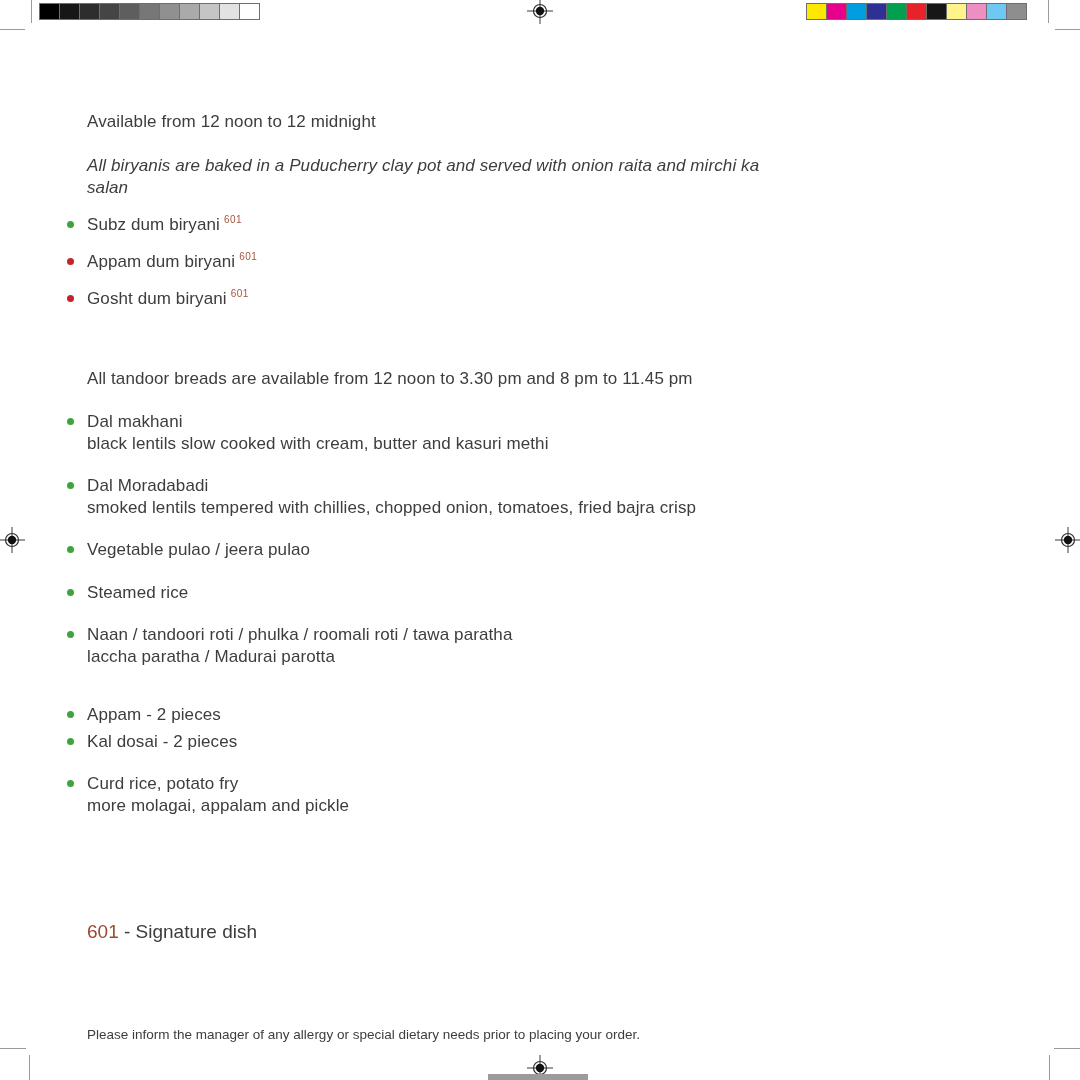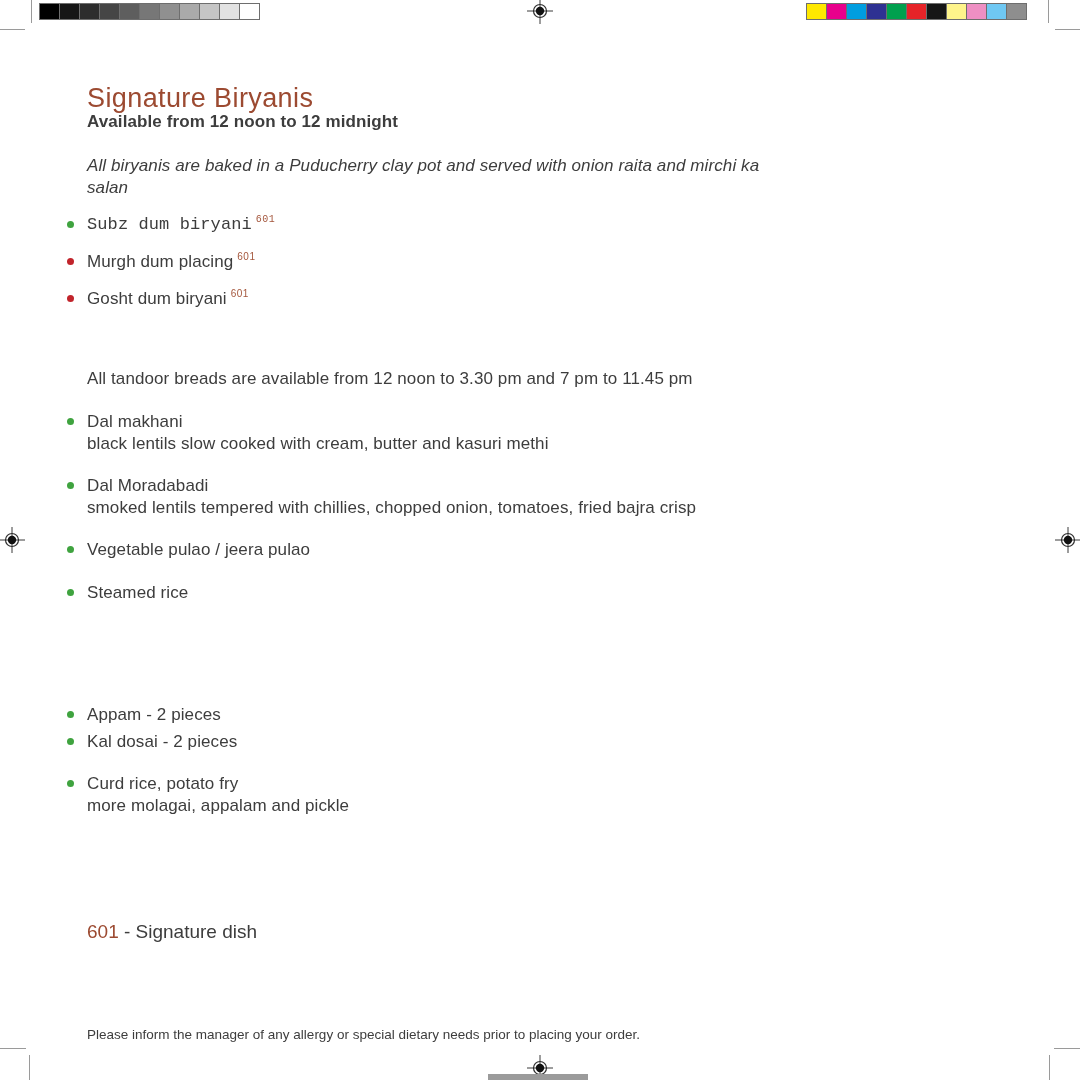--- a/index.html
+++ b/index.html
@@ -107,49 +107,52 @@
   <div class="crop" style="left:31px; top:0; width:1px; height:23px;"></div>
   <div class="crop" style="left:0; top:29px; width:25px; height:1px;"></div>
   <div class="crop" style="left:1048px; top:0; width:1px; height:23px;"></div>
   <div class="crop" style="left:1055px; top:29px; width:25px; height:1px;"></div>
   <div class="crop" style="left:0; top:1048px; width:26px; height:1px;"></div>
   <div class="crop" style="left:29px; top:1055px; width:1px; height:25px;"></div>
   <div class="crop" style="left:1054px; top:1048px; width:26px; height:1px;"></div>
   <div class="crop" style="left:1049px; top:1055px; width:1px; height:25px;"></div>
   <div class="bottom-gray-chip"></div>
 
-  <div class="sec-title" style="top:84px;">Signature Biryanis</div>
-  <div class="sec-subtitle" style="top:112px;font-weight:bold;">Available from 12 noon to 12 midnight</div>
+  <div class="sec-subtitle" style="top:112px;">Available from 12 noon to 12 midnight</div>
   <div class="sec-note" style="top:155px;">All biryanis are baked in a Puducherry clay pot and served with onion raita and mirchi ka salan</div>
 
-  <div class="item" style="top:214px;font-family:Liberation Mono, monospace;">
+  <div class="item" style="top:214px;">
     <span class="bullet" style="background: rgb(63, 163, 63);"></span><span class="item-name">Subz dum biryani</span><span class="sup">601</span>
   </div>
   <div class="item" style="top:251px;">
-    <span class="bullet" style="background: rgb(193, 36, 43);"></span><span class="item-name">Murgh dum placing</span><span class="sup">601</span>
+    <span class="bullet" style="background: rgb(193, 36, 43);"></span><span class="item-name">Appam dum biryani</span><span class="sup">601</span>
   </div>
   <div class="item" style="top:288px;">
     <span class="bullet" style="background: rgb(193, 36, 43);"></span><span class="item-name">Gosht dum biryani</span><span class="sup">601</span>
   </div>
 
-  <div class="sec-subtitle" style="top:369px;">All tandoor breads are available from 12 noon to 3.30 pm and 7 pm to 11.45 pm</div>
+  <div class="sec-subtitle" style="top:369px;">All tandoor breads are available from 12 noon to 3.30 pm and 8 pm to 11.45 pm</div>
 
   <div class="item" style="top:411px;">
     <span class="bullet" style="background: rgb(63, 163, 63);"></span><span class="item-name">Dal makhani</span>
     <div class="item-desc">black lentils slow cooked with cream, butter and kasuri methi</div>
   </div>
   <div class="item" style="top:475px;">
     <span class="bullet" style="background: rgb(63, 163, 63);"></span><span class="item-name">Dal Moradabadi</span>
     <div class="item-desc">smoked lentils tempered with chillies, chopped onion, tomatoes, fried bajra crisp</div>
   </div>
   <div class="item" style="top:539px;">
     <span class="bullet" style="background: rgb(63, 163, 63);"></span><span class="item-name">Vegetable pulao / jeera pulao</span>
   </div>
   <div class="item" style="top:582px;">
     <span class="bullet" style="background: rgb(63, 163, 63);"></span><span class="item-name">Steamed rice</span>
+  </div>
+  <div class="item" style="top:624px;">
+    <span class="bullet" style="background: rgb(63, 163, 63);"></span><span class="item-name">Naan / tandoori roti / phulka / roomali roti / tawa paratha</span>
+    <div class="item-desc">laccha paratha / Madurai parotta</div>
   </div>
   <div class="item" style="top:704px;">
     <span class="bullet" style="background: rgb(63, 163, 63);"></span><span class="item-name">Appam - 2 pieces</span>
   </div>
   <div class="item" style="top:731px;">
     <span class="bullet" style="background: rgb(63, 163, 63);"></span><span class="item-name">Kal dosai - 2 pieces</span>
   </div>
   <div class="item" style="top:773px;">
     <span class="bullet" style="background: rgb(63, 163, 63);"></span><span class="item-name">Curd rice, potato fry</span>
     <div class="item-desc">more molagai, appalam and pickle</div>

